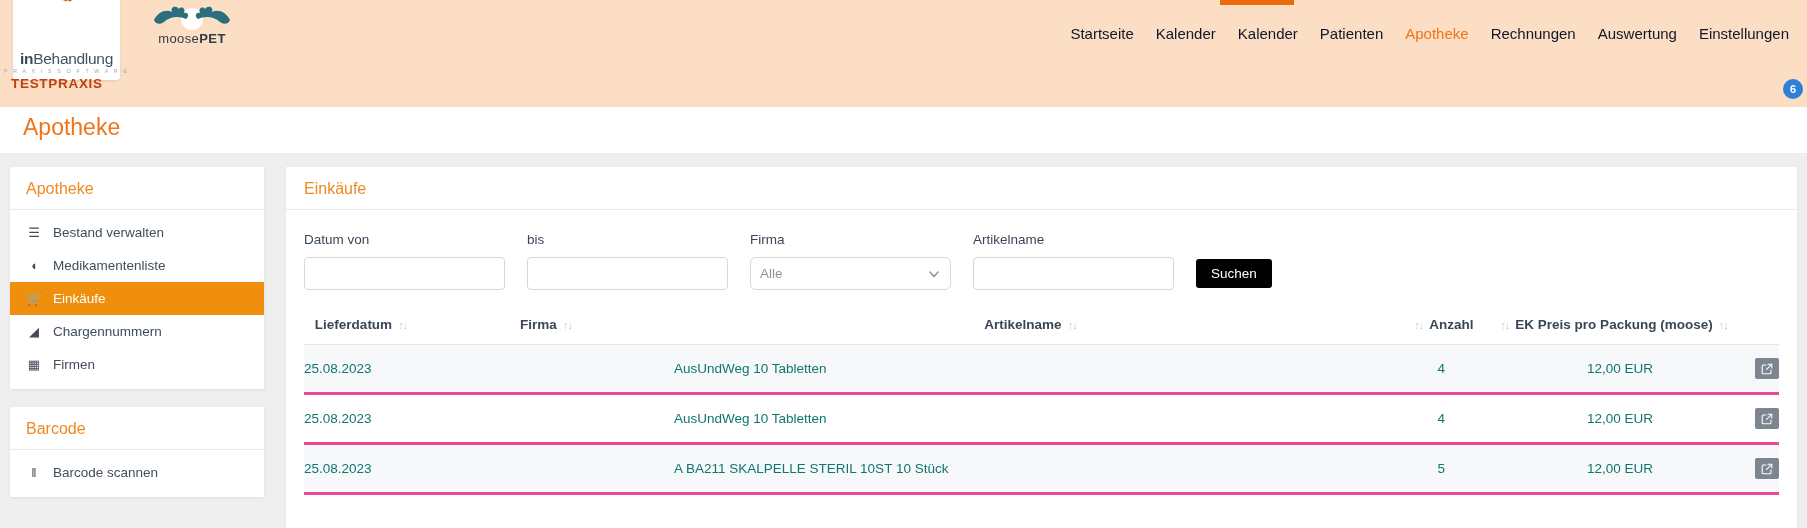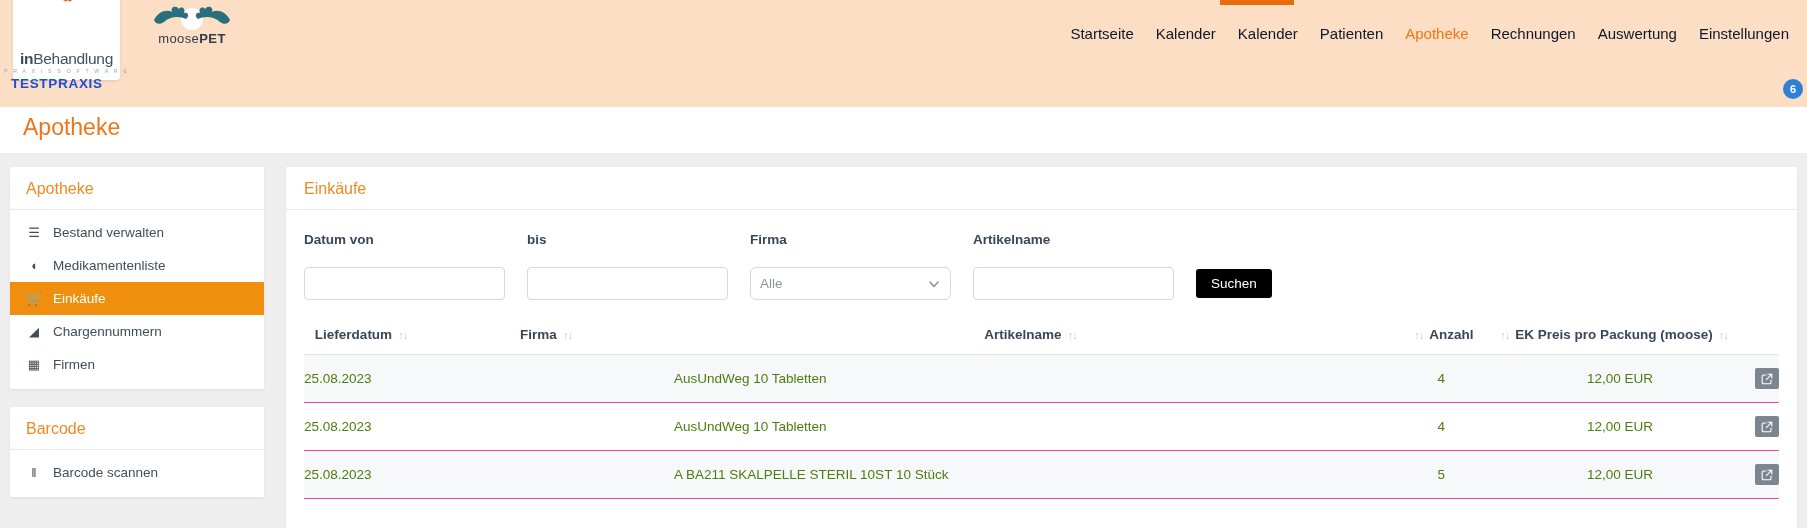--- a/index.html
+++ b/index.html
@@ -47,21 +47,21 @@
   .moose svg { display: block; margin: 0 auto; }
   .moose-word {
     font-size: 13px; letter-spacing: .4px; color: #2f3c49;
     margin-top: 1px; white-space: nowrap;
   }
   .moose-word b { font-weight: 700; }
 
   .practice-name {
     position: absolute; left: 11px; top: 76px;
     font-size: 13.5px; font-weight: 700; letter-spacing: .7px;
-    color: #1d4ed8;
+    color: #c2410c;
   }
 
   
   .mainnav {
     position: absolute; right: 18px; top: 26px;
     display: flex; align-items: center; gap: 22px;
   }
   .navitem {
     font-size: 15px; color: #0f172a; white-space: nowrap;
     cursor: pointer; line-height: 1;
@@ -141,22 +141,22 @@
     border-bottom: 1px solid #e9e9e9;
   }
 
   .filters {
     display: flex; align-items: flex-end;
     padding: 22px 18px 16px 18px;
     gap: 0;
   }
   .fgroup { margin-right: 22px; }
   .flabel {
-    font-size: 13.5px; font-weight: 700; color: #3a4757;
-    margin-bottom: 20px; display: block;
+    font-size: 13.5px; font-weight: 400; color: #3a4757;
+    margin-bottom: 10px; display: block;
   }
   .finput {
     width: 201px; height: 33px;
     border: 1px solid #d5d9dd; border-radius: 4px;
     background: #fff; font-size: 13.5px;
     padding: 0 9px; color: #3a4757;
     font-family: "Liberation Sans", sans-serif;
   }
   .finput::placeholder { color: #9aa3ac; }
   .fselect {
@@ -186,22 +186,22 @@
     text-align: center; font-size: 13.5px; font-weight: 700;
     color: #3a4757; padding: 11px 0 12px 0;
     border-bottom: 1px solid #e4e6e8;
     white-space: nowrap;
   }
   .sorticon {
     display: inline-block; color: #c2c7cc; font-size: 11px;
     margin: 0 6px; cursor: pointer; letter-spacing: -1px;
   }
   table.tbl tbody td {
-    font-size: 13.5px; color: #4d7c0f;
-    padding: 13px 0; border-bottom: 1px solid #ec4899;
+    font-size: 13.5px; color: #0f766e;
+    padding: 13px 0; border-bottom: 3px solid #ec4899;
     white-space: nowrap;
   }
   table.tbl tbody tr.odd { background: #f7f8f9; }
   .c-date  { width: 120px; }
   .c-firma { width: 250px; }
   .c-art   { }
   .c-anz   { width: 96px; text-align: right; padding-right: 44px !important; }
   .c-price { width: 250px; text-align: right; padding-right: 86px !important; }
   .c-act   { width: 40px; text-align: right; }
   th.c-anz, th.c-price { text-align: left; padding-right: 0 !important; }

